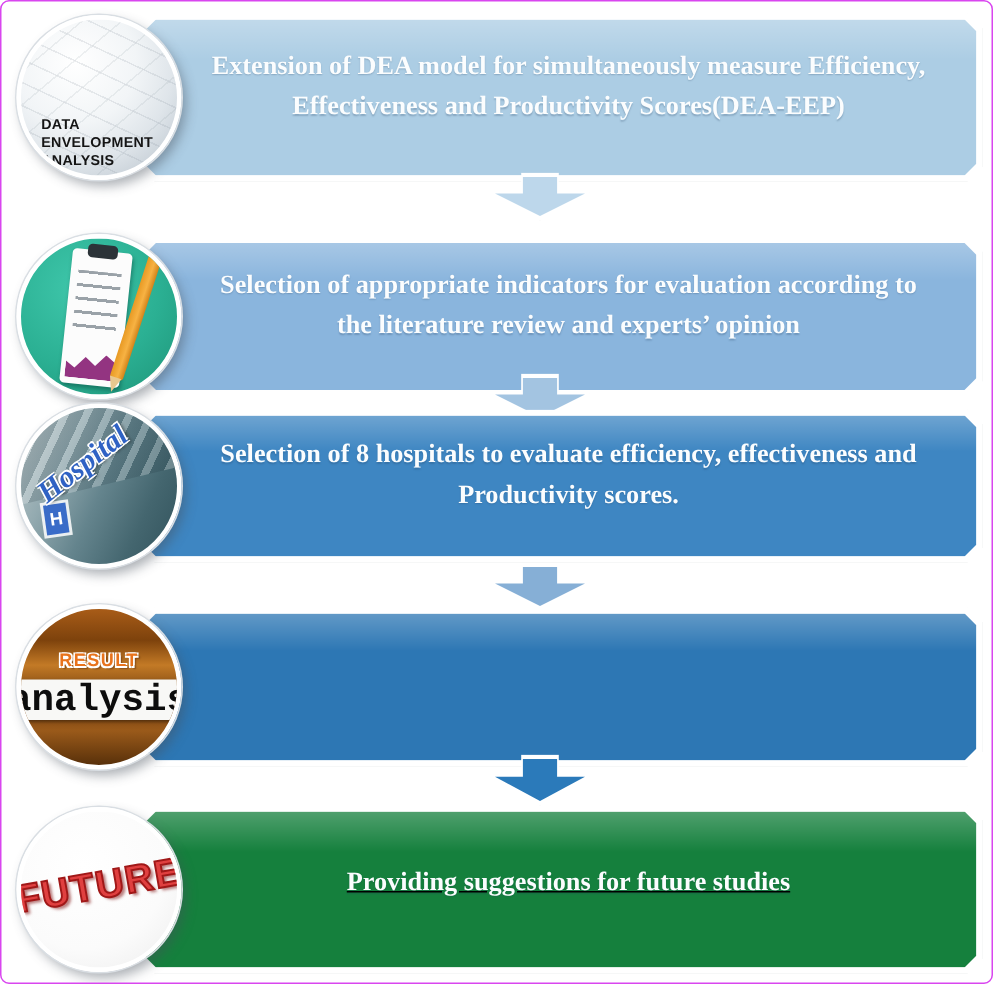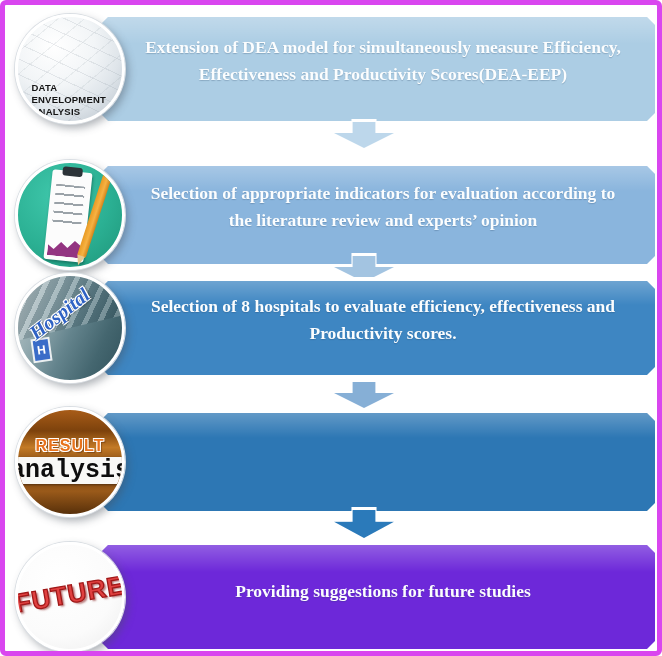--- a/index.html
+++ b/index.html
@@ -1,19 +1,19 @@
 <!DOCTYPE html>
 <html><head>
 <meta charset="utf-8">
 <style>
   html,body{margin:0;padding:0;background:#fff;}
   .canvas{
     position:relative;width:662px;height:656px;background:#ffffff;
     font-family:"Liberation Serif",serif;overflow:hidden;
-    border:5px solid #d946ef;border-radius:6px;box-sizing:border-box;
+    border:1px solid #d946ef;border-radius:6px;box-sizing:border-box;
   }
   .row{position:absolute;left:0;width:662px;}
 
   
   .banner{
     position:absolute;left:84px;right:8px;top:0;bottom:0;background:#ffffff;
     clip-path:polygon(18px 0,calc(100% - 10px) 0,100% 10px,100% calc(100% - 10px),
       calc(100% - 10px) 100%,18px 100%,0 calc(100% - 18px),0 18px);
     filter:drop-shadow(2px 3px 2px rgba(100,110,120,0.5));
   }
@@ -81,21 +81,21 @@
   .hospital-word{position:absolute;left:14px;top:48px;transform:rotate(-38deg);transform-origin:left center;
     font-family:"Liberation Serif",serif;font-style:italic;font-weight:bold;font-size:20px;color:#2f62c4;
     text-shadow:-1px -1px 0 #fff,1px -1px 0 #fff,-1px 1px 0 #fff,1px 1px 0 #fff,2px 2px 2px rgba(0,0,0,0.35);}
   .h-sign{position:absolute;left:16px;bottom:20px;width:15px;height:20px;background:#3a6cc8;
     color:#fff;font-family:"Liberation Sans",sans-serif;font-weight:bold;font-size:12px;
     display:flex;align-items:center;justify-content:center;transform:rotate(-8deg);
     box-shadow:0 0 0 2px rgba(255,255,255,0.85);}
   
   .c4{background:linear-gradient(180deg,#a85c18 0%,#7d420c 20%,#c37a26 36%,#6d3a0c 58%,#9a5a1a 78%,#58300a 100%);}
   .result-band{position:absolute;left:0;right:0;top:26%;text-align:center;
-    font-family:"Liberation Sans",sans-serif;font-weight:bold;font-size:16px;letter-spacing:1px;color:#e8731c;
+    font-family:"Liberation Sans",sans-serif;font-weight:bold;font-size:12px;letter-spacing:1px;color:#e8731c;
     text-shadow:-1px -1px 0 #fff,1px -1px 0 #fff,-1px 1px 0 #fff,1px 1px 0 #fff,2px 2px 1px rgba(60,20,0,0.4);}
   .analysis-band{position:absolute;left:-4px;right:-4px;top:45%;height:27px;background:#f8f8f6;
     display:flex;align-items:center;justify-content:center;
     font-family:Liberation Mono, monospace;font-weight:bold;font-size:25px;color:#0d0d0d;
     box-shadow:0 1px 2px rgba(0,0,0,0.4);}
   
   .c5{background:radial-gradient(circle at 40% 35%,#ffffff 0%,#fbfbfb 60%,#ececec 100%);}
   .future-word{position:absolute;left:50%;top:50%;transform:translate(-50%,-58%) rotate(-10deg);
     font-family:"Liberation Sans",sans-serif;font-weight:bold;font-size:26px;letter-spacing:1px;color:#e04040;
     -webkit-text-stroke:1.3px #a01818;text-shadow:2px 2px 2px rgba(130,20,20,0.55);}
@@ -172,21 +172,21 @@
       <div class="analysis-band">analysis</div>
     </div>
   </div>
 
   <div class="arrow" style="top:502px;height:34px;">
     <div class="arrow-in" style="background: rgb(43, 122, 186);"></div>
   </div>
 
   <div class="row r5" style="top:536px;height:112px;">
     <div class="banner">
-      <div class="banner-in" style="background: #6d28d9;">
+      <div class="banner-in" style="background: #15803d; text-decoration: underline;">
         <div class="sheen"></div>
         <p class="banner-text">Providing suggestions for future studies</p>
       </div>
     </div>
     <div class="circle c5">
       <div class="future-word">FUTURE</div>
     </div>
   </div>
 
 </div>

